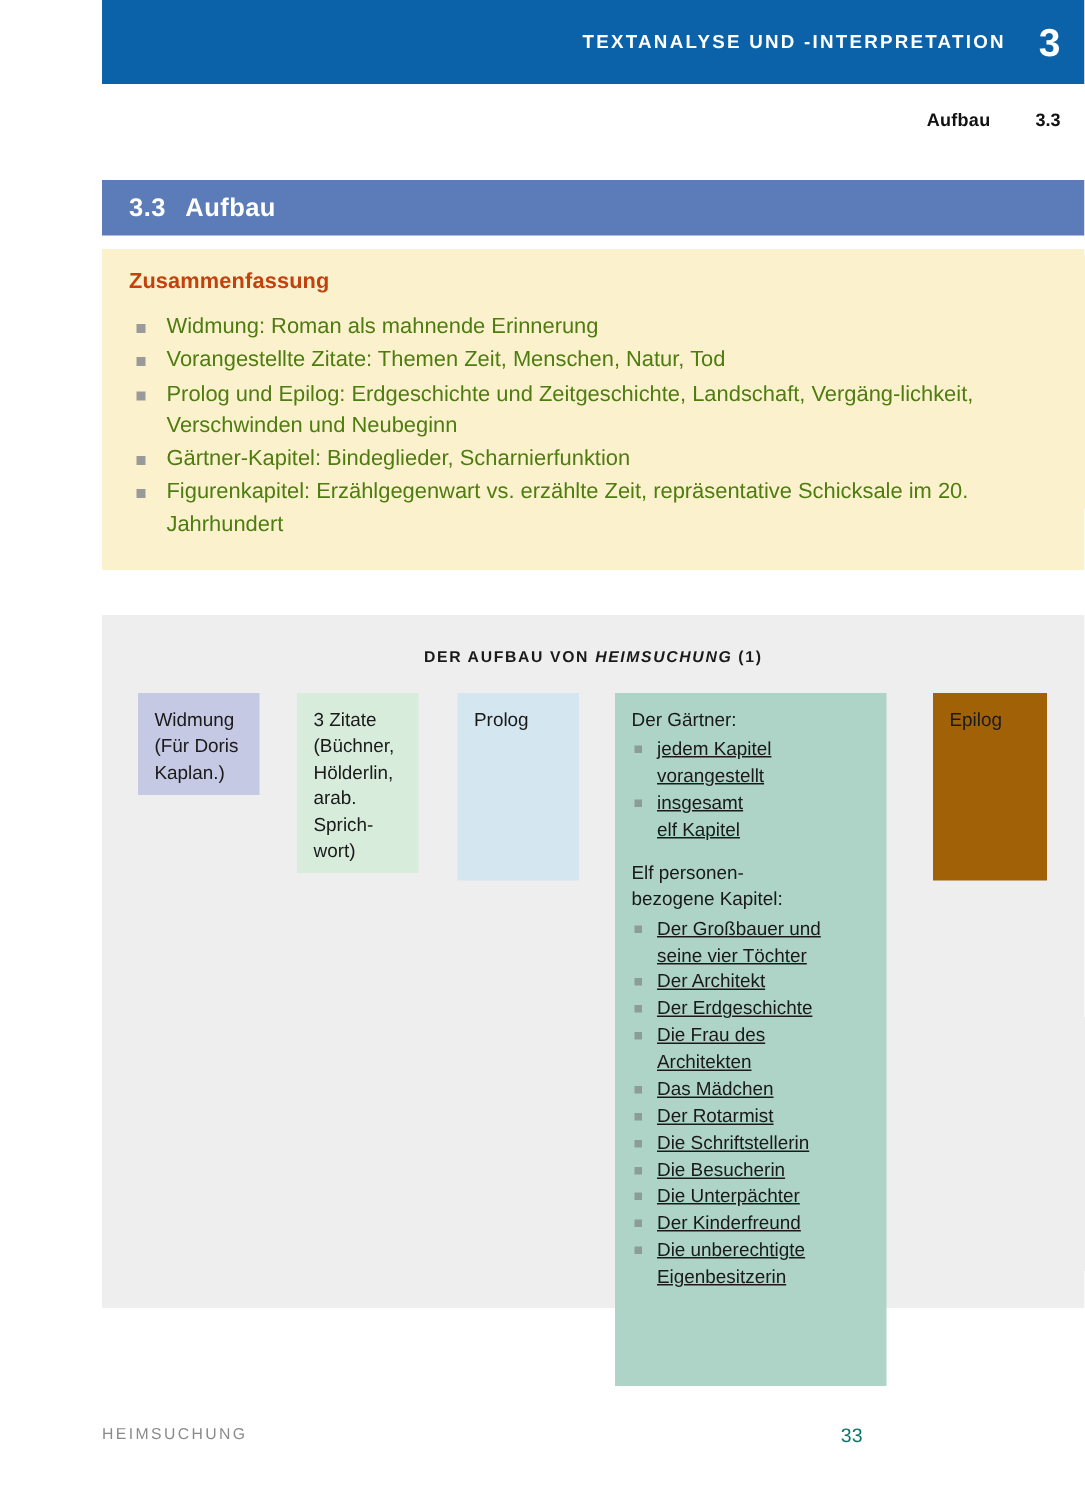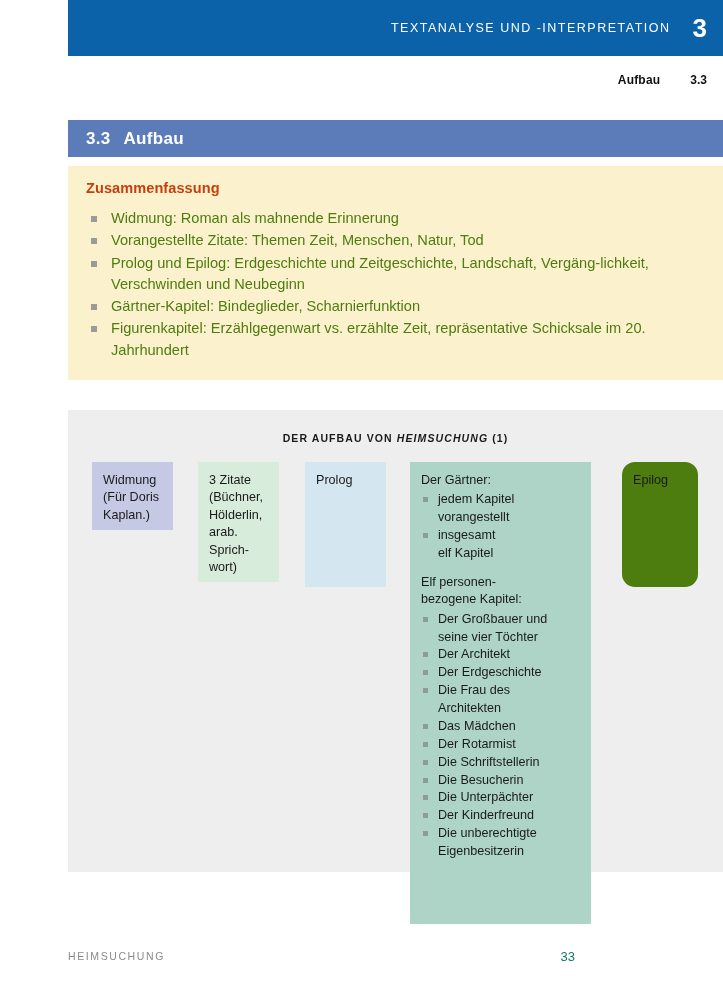--- a/index.html
+++ b/index.html
@@ -26,21 +26,21 @@
     background: #0b62a8;
     display: flex;
     align-items: center;
     justify-content: flex-end;
     box-sizing: border-box;
     padding-right: 16px;
   }
   .chapter-banner .title {
     color: #ffffff;
     font-size: 12.5px;
-    font-weight: normal;
+    font-weight: bold;
     letter-spacing: 1.5px;
     text-transform: uppercase;
   }
   .chapter-banner .num {
     color: #ffffff;
     font-size: 26px;
     font-weight: bold;
     margin-left: 22px;
     line-height: 1;
   }
@@ -169,21 +169,21 @@
     line-height: 1.38;
     color: #1a1a1a;
   }
   .dbox .bline { display: block; }
   .dbox .it { }
 
   .box-widmung { left: 24px;  top: 52px;  width: 81px;  height: 68px;  background: #c5c9e4; }
   .box-zitate  { left: 130px; top: 52px;  width: 81px;  height: 120px; background: #d8ecdb; }
   .box-prolog  { left: 237px; top: 52px;  width: 81px;  height: 125px; background: #d4e6ef; }
   .box-gaertner{ left: 342px; top: 52px;  width: 181px; height: 462px; background: #aed4c8; }
-  .box-epilog  { left: 554px; top: 52px;  width: 76px;  height: 125px; background: #4d7c0f; border-radius: 13px; }
+  .box-epilog  { left: 554px; top: 52px;  width: 76px;  height: 125px; background: #a16207; }
 
   ul.dlist {
     list-style: none;
     margin: 2px 0 0 0;
     padding: 0;
   }
   ul.dlist li {
     position: relative;
     padding-left: 17px;
     font-size: 12.6px;
@@ -192,21 +192,21 @@
   }
   ul.dlist li::before {
     content: "";
     position: absolute;
     left: 2px;
     top: 6px;
     width: 5px;
     height: 5px;
     background: #8c9c97;
   }
-  ul.dlist li .cont { display: block; padding-left: 0; }
+  ul.dlist li .cont { display: block; padding-left: 0; text-decoration: underline; }
   .gap { height: 11px; }
 
   
   .footer {
     position: absolute;
     left: 68px;
     top: 950px;
     width: 655px;
     display: flex;
     align-items: center;

